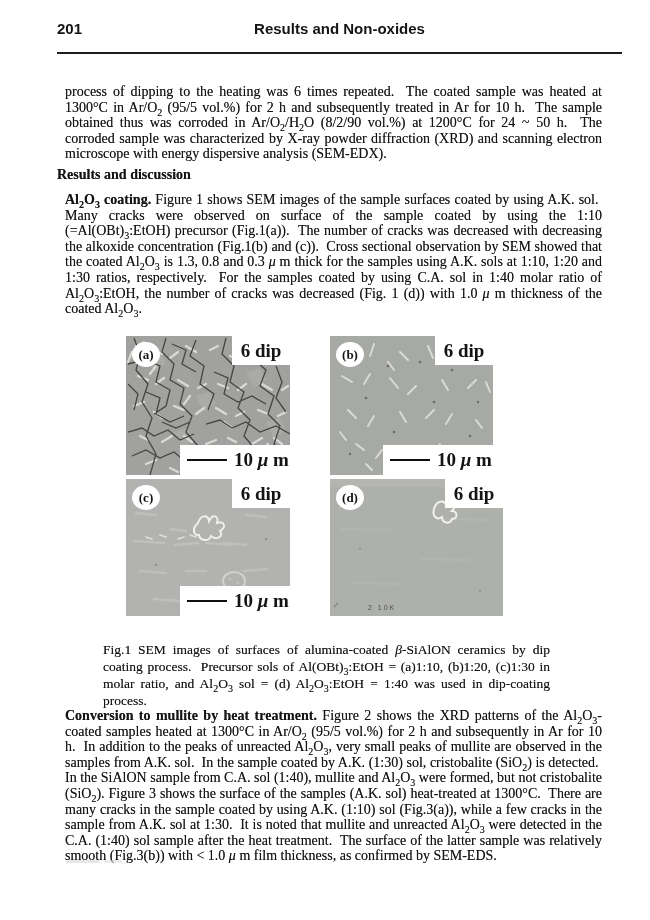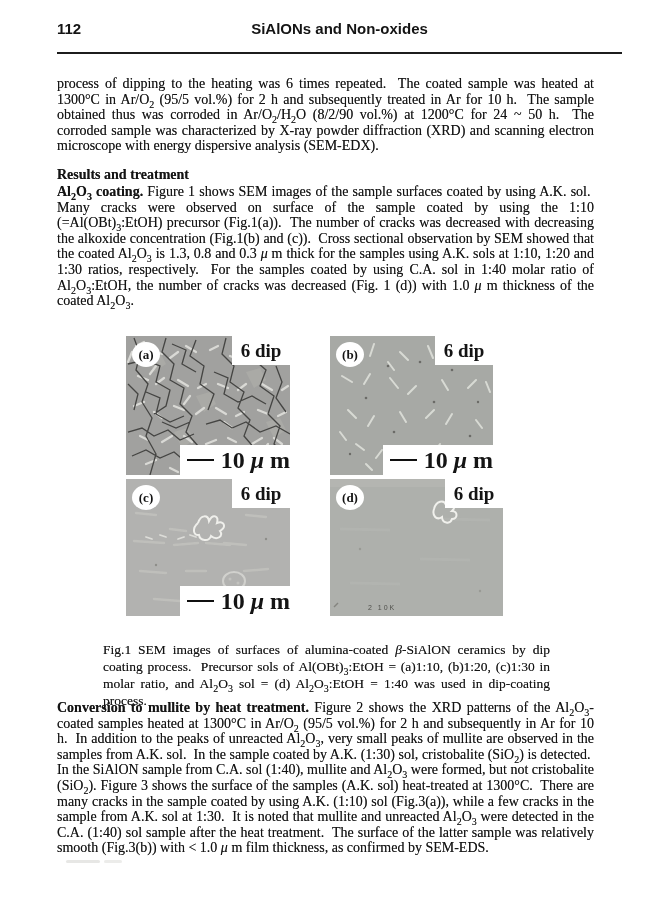--- a/index.html
+++ b/index.html
@@ -8,21 +8,21 @@
   .page{position:absolute;inset:0;background:#fff;}
 
   
   .pagenum{position:absolute;left:57px;top:20px;font-family:"Liberation Sans","DejaVu Sans",sans-serif;
            font-weight:bold;font-size:15px;}
   .runtitle{position:absolute;left:57px;top:20px;width:565px;text-align:center;
             font-family:"Liberation Sans","DejaVu Sans",sans-serif;font-weight:bold;font-size:15px;}
   .hrule{position:absolute;left:57px;top:52px;width:565px;height:2px;background:#1c1c1c;}
 
   
-  .body{position:absolute;left:57px;width:537px;margin:0;font-size:14px;line-height:15.6px;
+  .body{position:absolute;left:57px;width:537px;margin:8px;font-size:14px;line-height:15.6px;
         text-align:justify;text-shadow:0 0 .35px rgba(0,0,0,.55);}
   .p1{top:76px;}
   .results{position:absolute;left:57px;top:167px;margin:0;font-size:14px;font-weight:bold;
            text-shadow:0 0 .35px rgba(0,0,0,.55);}
   .p2{top:184px;}
   .p3{top:700px;}
   sub{font-size:10px;line-height:0;}
 
   
   .panel{position:absolute;overflow:hidden;}
@@ -32,47 +32,47 @@
   .panel-c{left:126px;top:479px;width:164px;height:137px;}
   .panel-d{left:330px;top:479px;width:173px;height:137px;}
 
   .tag{position:absolute;left:6px;top:6px;width:28px;height:25px;background:#fff;border-radius:50%;
        display:flex;align-items:center;justify-content:center;font-weight:bold;font-size:13px;}
   .dip{position:absolute;right:0;top:0;width:58px;height:29px;background:#fff;
        display:flex;align-items:center;justify-content:center;font-weight:bold;font-size:19px;margin-left:30px;}
   .scalebox{position:absolute;right:0;bottom:0;height:30px;width:110px;background:#fff;
             display:flex;align-items:center;gap:7px;padding-left:7px;box-sizing:border-box;}
   .scalebox .bar{display:inline-block;width:40px;height:2.6px;background:#101010;}
-  .scalebox .scl{font-weight:bold;font-size:24px;white-space:nowrap;}
+  .scalebox .scl{font-weight:bold;font-size:19px;white-space:nowrap;}
   .panel-d .scalebox{width:99px;height:26px;gap:5px;padding-left:3px;}
   .panel-d .scalebox .bar{width:30px;}
   .panel-d .scalebox .scl{font-size:16px;}
   .meta{position:absolute;left:38px;bottom:5px;font-family:"Liberation Sans","DejaVu Sans",sans-serif;
         font-size:7px;letter-spacing:2px;color:#50504c;}
 
   
   .caption{position:absolute;left:95px;top:633px;width:447px;margin:8px;font-size:13.5px;
            line-height:17px;text-align:justify;text-shadow:0 0 .35px rgba(0,0,0,.5);}
 
   
   .noise1{position:absolute;left:66px;top:860px;width:34px;height:3px;background:#d3d3cf;opacity:.55;border-radius:2px;}
   .noise2{position:absolute;left:104px;top:860px;width:18px;height:3px;background:#d9d9d5;opacity:.5;border-radius:2px;}
 </style>
 </head>
 <body>
 
 <div class="page">
 
-  <div class="pagenum">112</div>
-  <div class="runtitle">SiAlONs and Non-oxides</div>
+  <div class="pagenum">201</div>
+  <div class="runtitle">Results and Non-oxides</div>
   <div class="hrule"></div>
 
   <p class="body p1">process of dipping to the heating was 6 times repeated.&nbsp; The coated sample was heated at 1300°C in Ar/O<sub>2</sub> (95/5 vol.%) for 2 h and subsequently treated in Ar for 10 h.&nbsp; The sample obtained thus was corroded in Ar/O<sub>2</sub>/H<sub>2</sub>O (8/2/90 vol.%) at 1200°C for 24 ~ 50 h.&nbsp; The corroded sample was characterized by X-ray powder diffraction (XRD) and scanning electron microscope with energy dispersive analysis (SEM-EDX).</p>
 
-  <h3 class="results">Results and treatment</h3>
+  <h3 class="results">Results and discussion</h3>
 
   <p class="body p2"><b>Al<sub>2</sub>O<sub>3</sub> coating.</b><span> Figure 1 shows SEM images of the sample surfaces coated by using A.K. sol.&nbsp; Many cracks were observed on surface of the sample coated by using the 1:10 (=Al(OBt)<sub>3</sub>:EtOH) precursor (Fig.1(a)).&nbsp; The number of cracks was decreased with decreasing the alkoxide concentration (Fig.1(b) and (c)).&nbsp; Cross sectional observation by SEM showed that the coated Al<sub>2</sub>O<sub>3</sub> is 1.3, 0.8 and 0.3 <i>μ</i> m thick for the samples using A.K. sols at 1:10, 1:20 and 1:30 ratios, respectively.&nbsp; For the samples coated by using C.A. sol in 1:40 molar ratio of Al<sub>2</sub>O<sub>3</sub>:EtOH, the number of cracks was decreased (Fig. 1 (d)) with 1.0 <i>μ</i> m thickness of the coated Al<sub>2</sub>O<sub>3</sub>.</span></p>
 
   <div class="panel panel-a">
     <svg width="164" height="139" viewBox="0 0 164 139">
       <rect width="164" height="139" fill="#a1a19f"></rect>
       <path d="M20,20 34,16 40,28 28,36 Z M70,60 84,56 90,68 78,76 Z M120,36 134,32 140,44 128,52 Z M48,96 62,92 68,104 56,112 Z M100,116 114,112 120,124 108,132 Z M140,86 154,82 160,94 148,102 Z" fill="#aaaaa6"></path>
       <path d="M10,10 18,6 M26,14 36,18 M44,22 52,16 M60,10 70,16 M84,14 92,10 M104,20 114,24 M124,12 132,18 M144,18 154,14 M12,40 22,44 M30,48 38,42 M52,44 62,50 M72,52 80,48 M92,48 102,52 M112,54 120,48 M136,48 146,54 M156,54 162,50 M8,70 18,66 M28,76 36,82 M48,70 58,74 M70,78 78,72 M90,72 100,78 M110,80 118,76 M132,74 142,78 M152,80 160,76 M14,100 22,104 M36,106 46,100 M58,100 66,106 M80,108 90,104 M102,102 110,106 M126,108 136,102 M148,102 156,108 M20,128 30,124 M44,132 52,136 M68,126 78,122 M92,132 100,136 M116,126 126,132 M140,132 148,128 M6,16 2,26 M154,126 162,132 M30,30 24,38 M64,60 58,68 M98,86 106,92 M142,108 136,116" stroke="#d9d9d5" stroke-width="2.2" stroke-linecap="round" fill="none"></path>
       <path d="M8,2 14,18 10,34 22,48 16,66 26,82 20,100 30,118 24,139 M2,28 18,24 34,30 30,46 44,54 40,70 28,78 M40,2 36,16 48,28 44,44 58,52 54,68 66,80 60,96 72,110 66,128 76,139 M70,4 64,20 78,30 74,48 88,58 82,74 M100,2 96,18 108,30 104,46 118,56 112,72 124,84 118,100 130,114 124,132 M132,6 126,22 140,34 134,50 148,60 142,78 154,90 148,108 160,120 M2,96 16,92 28,100 42,94 54,104 68,98 M80,88 94,84 106,92 120,86 134,96 150,90 164,98 M6,120 20,114 34,122 48,116 60,126 74,120 88,128 102,122 M110,118 124,112 138,122 152,116 164,124 M20,56 34,62 30,78 44,86 58,80 M88,36 102,42 98,58 112,66 126,60 140,68 M150,30 156,46 150,62 160,76 M46,8 60,14 56,28 70,36 M2,48 12,58 8,74 M104,128 118,134 132,128 146,136 160,130 M36,86 50,92 64,86 M118,20 132,26 146,20 M58,116 72,112 86,118" stroke="#454543" stroke-width="1.3" fill="none"></path>
     </svg>

